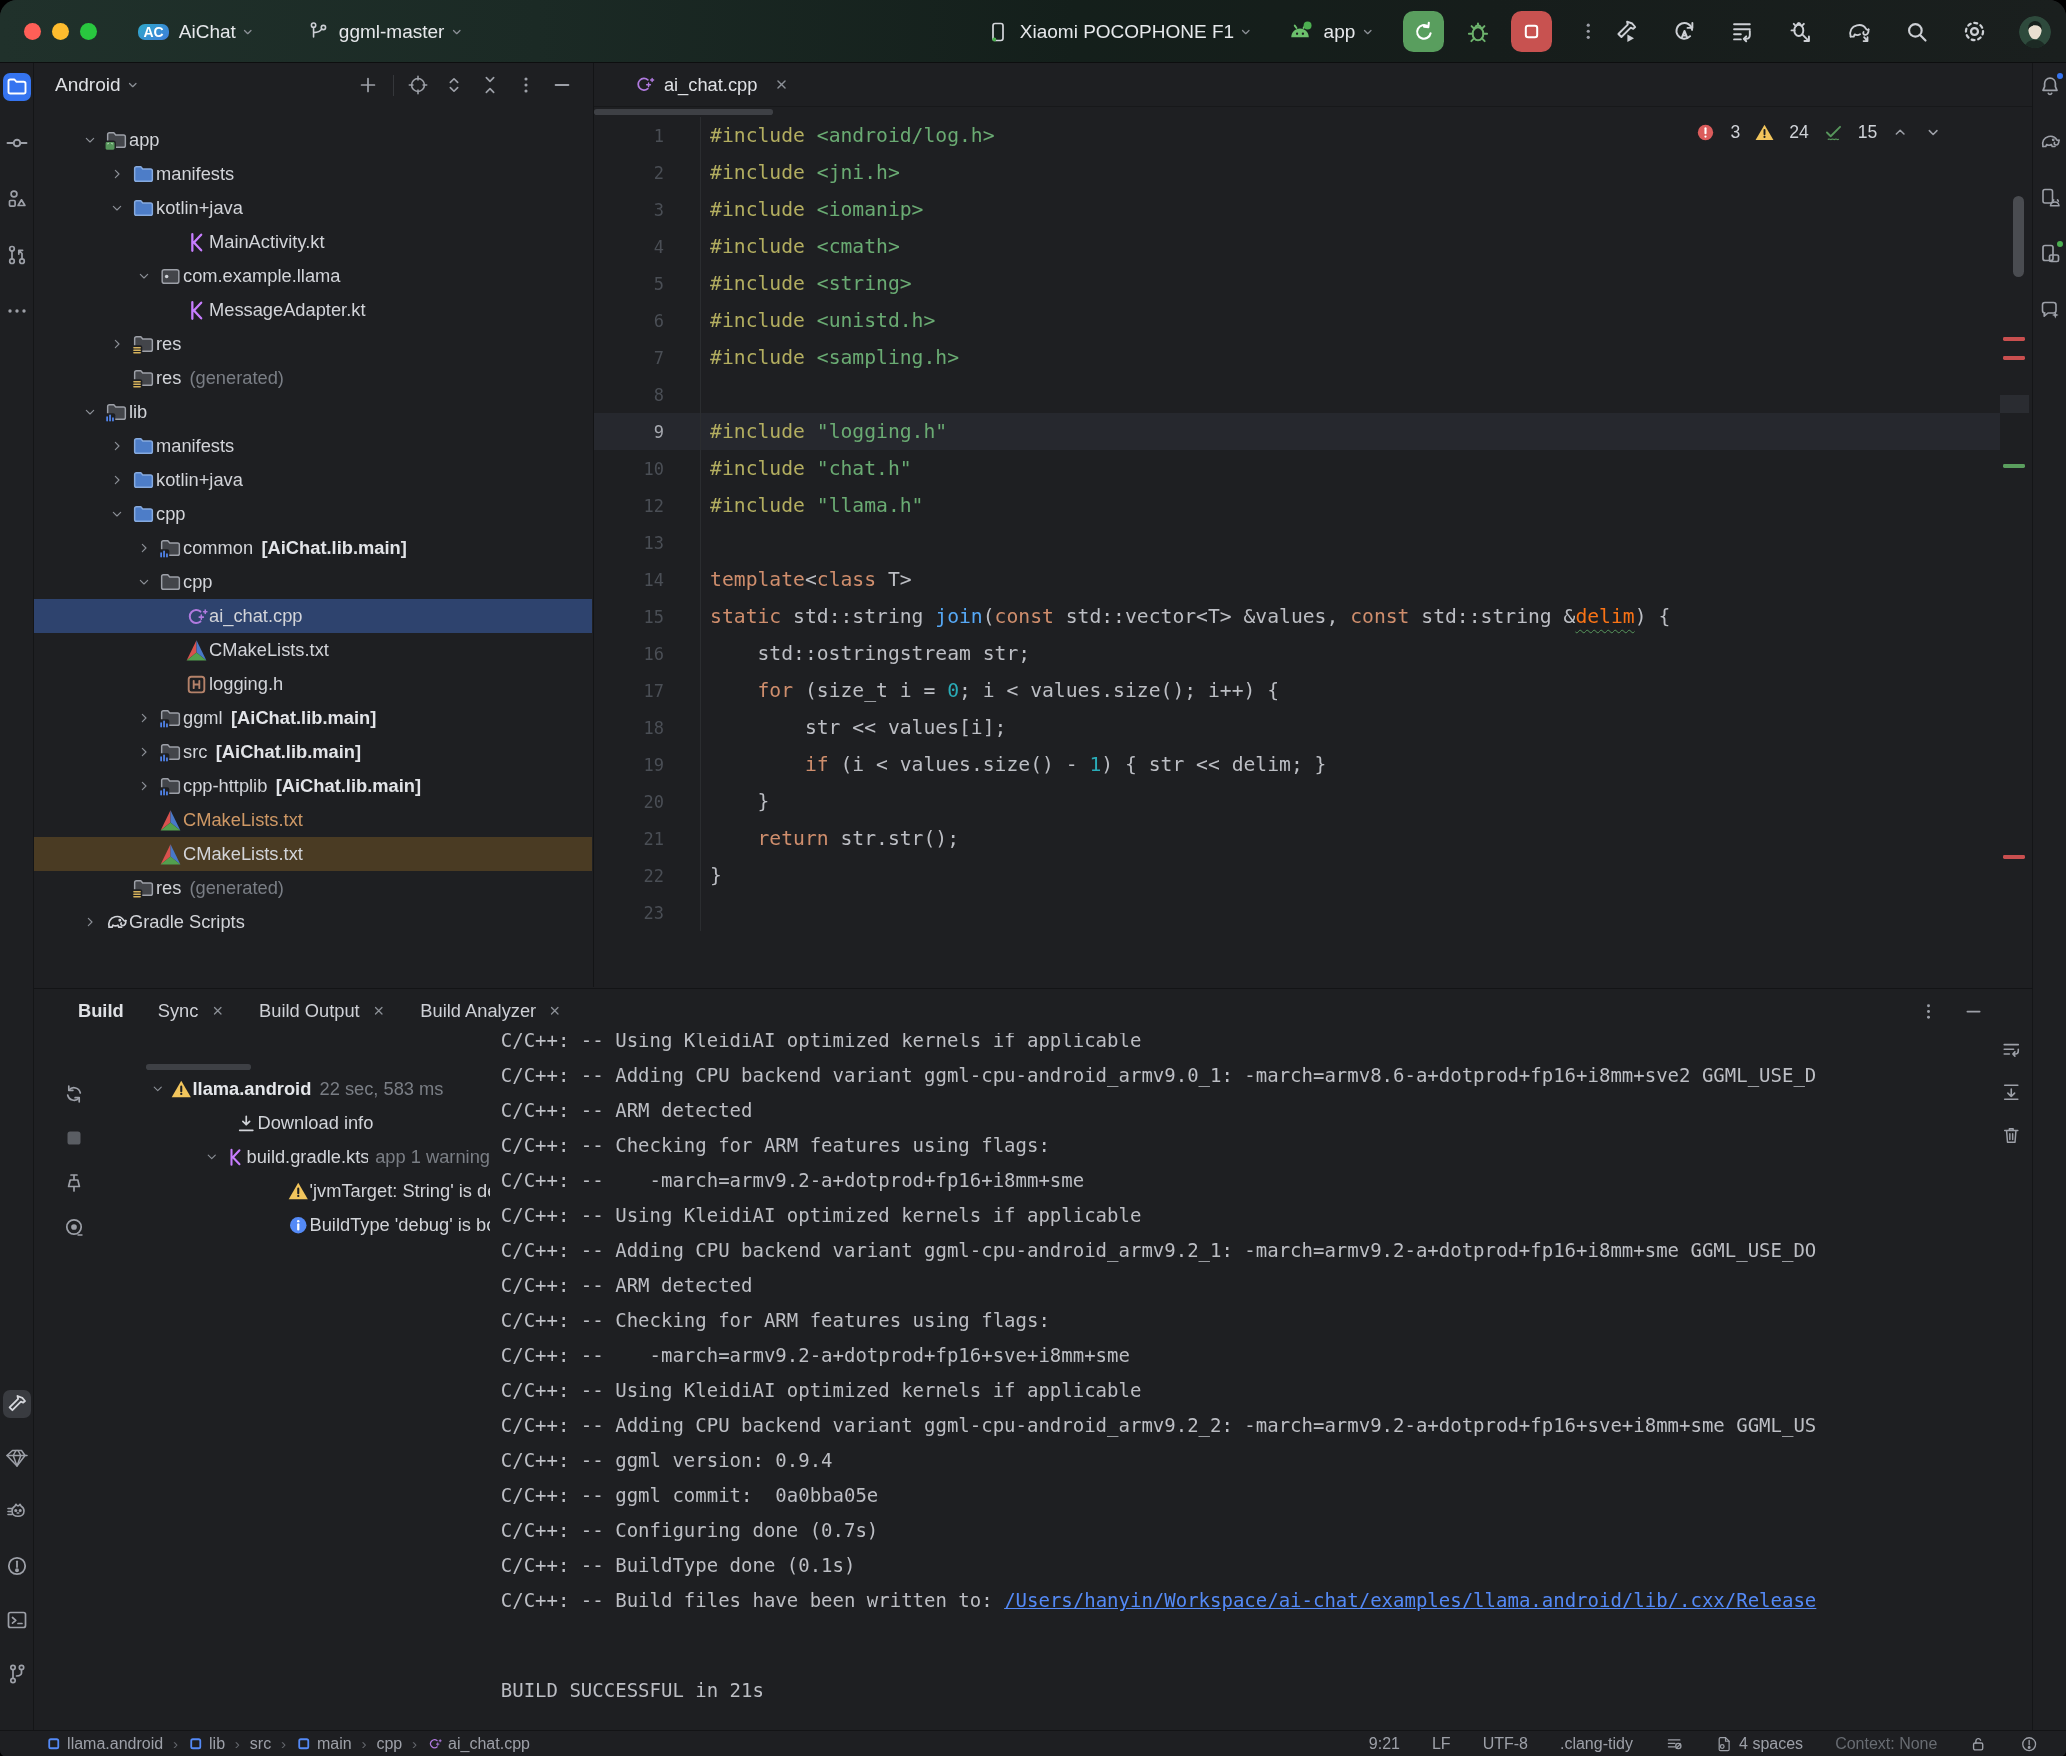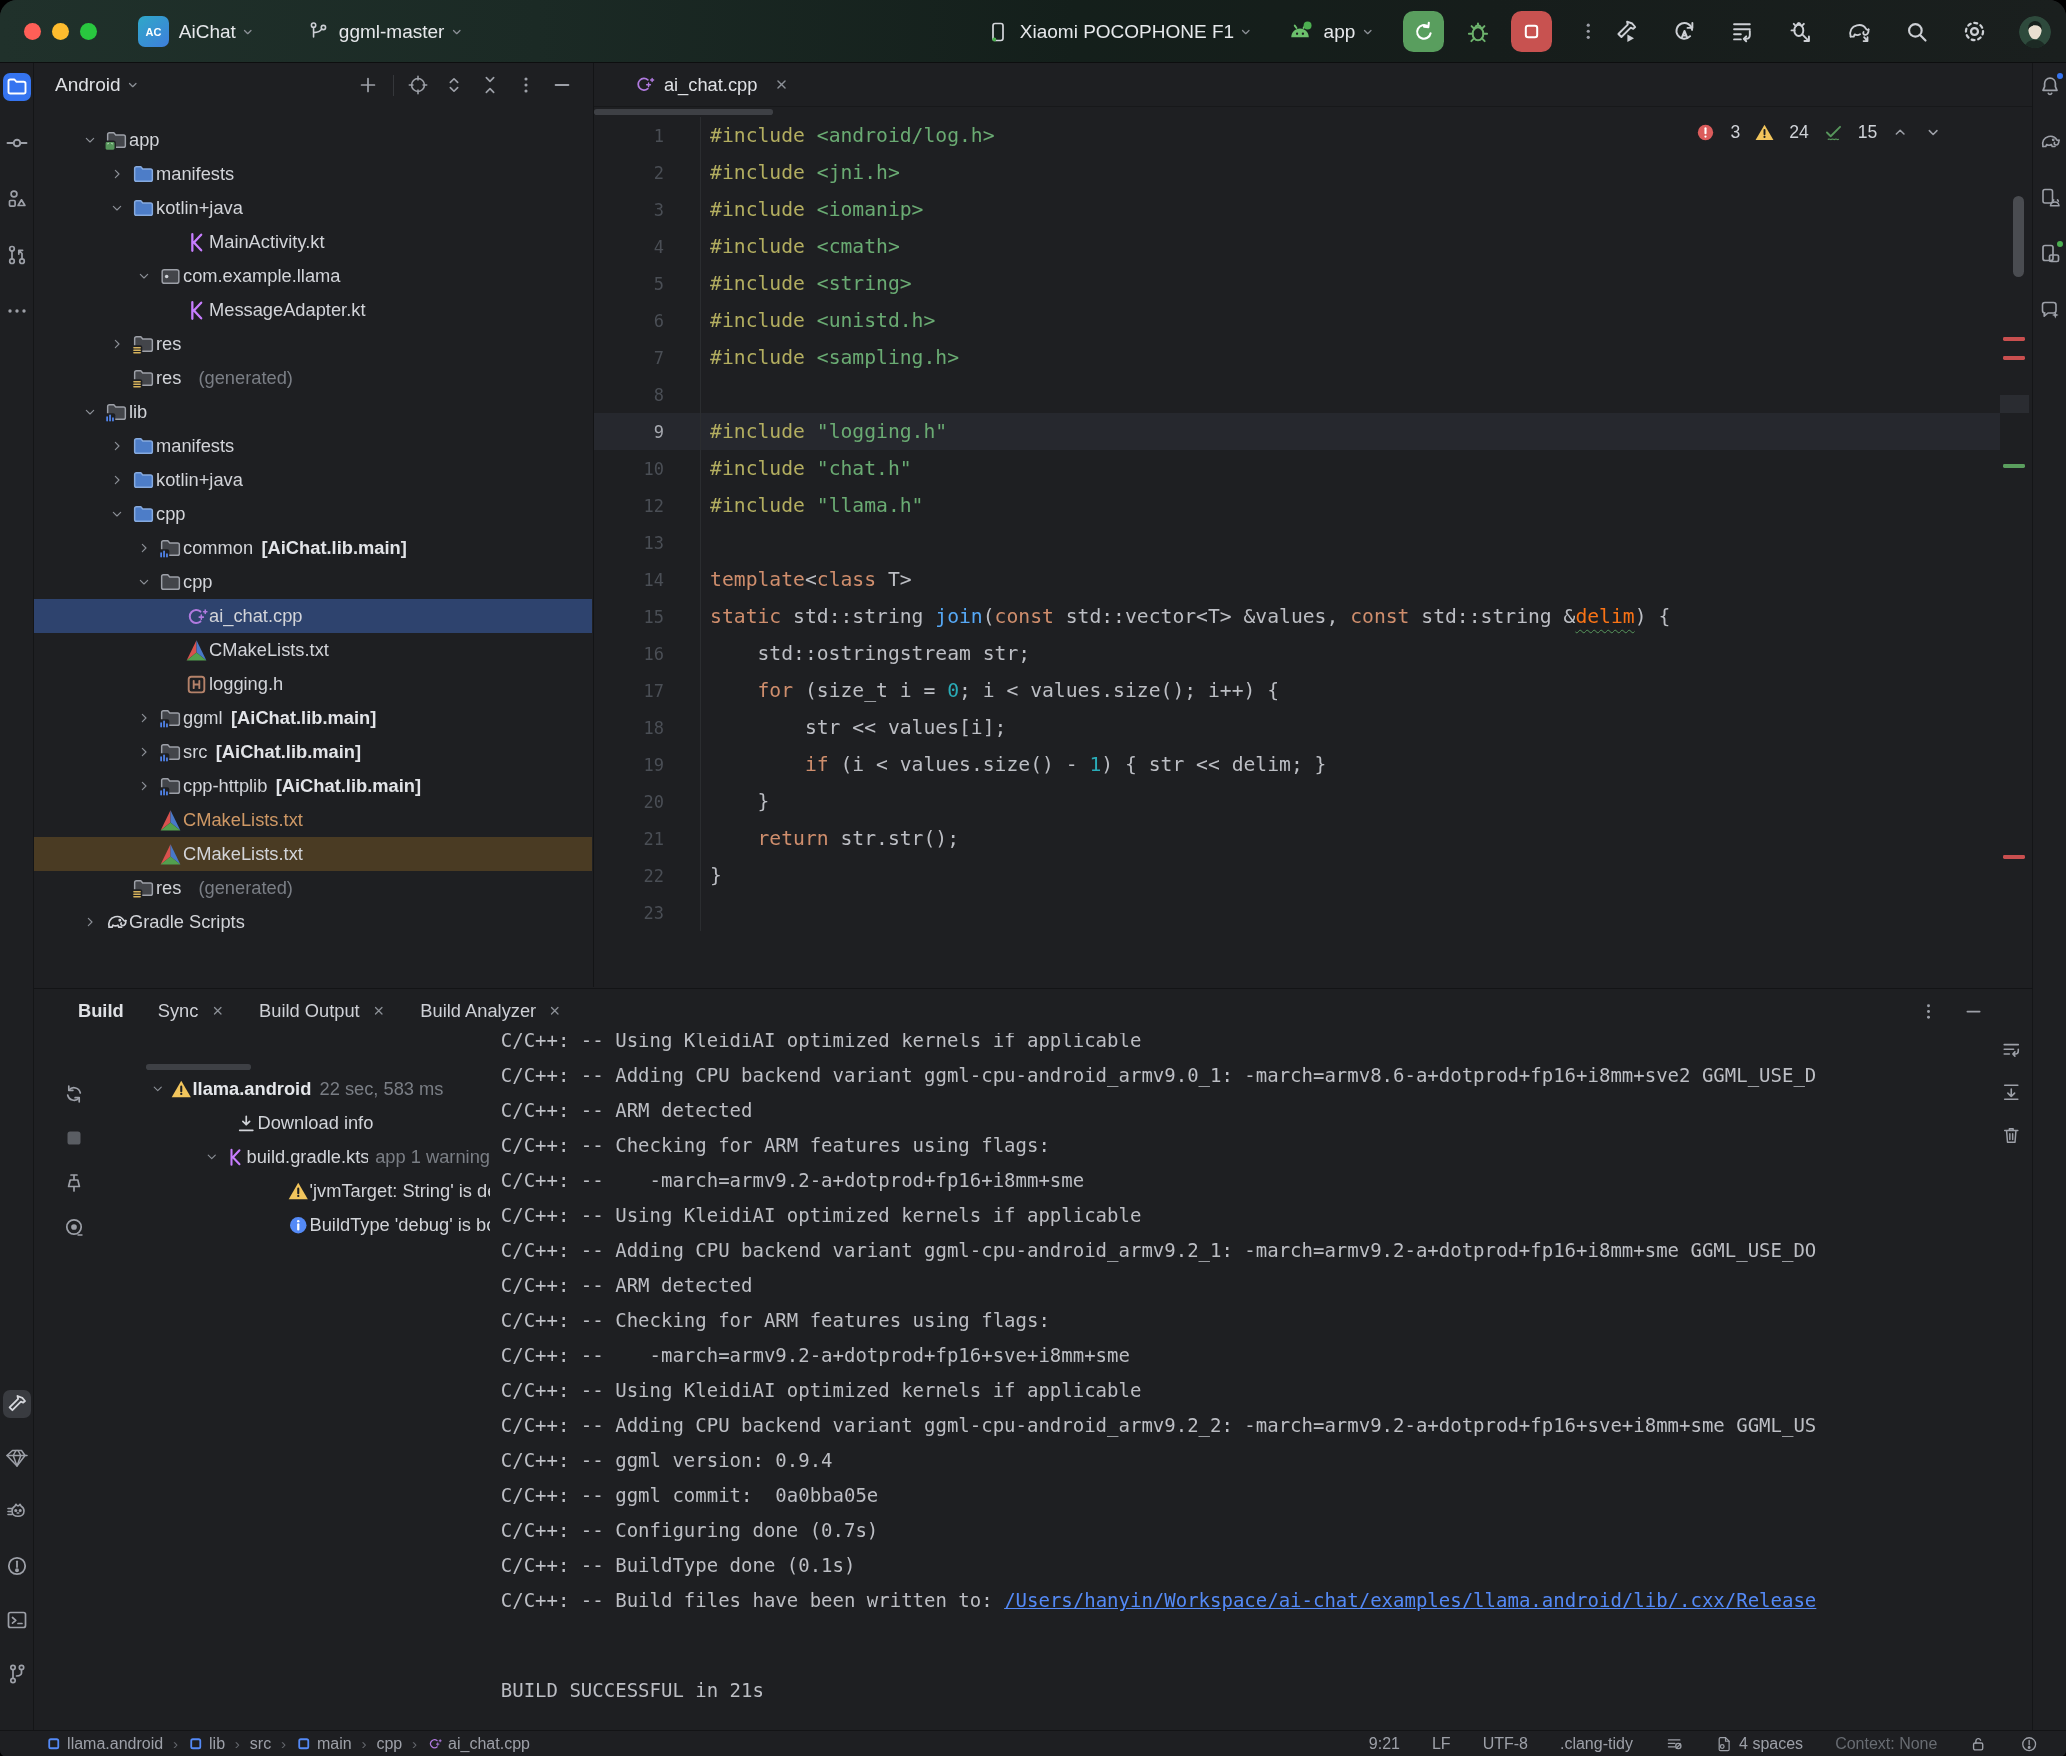--- a/index.html
+++ b/index.html
@@ -9,22 +9,22 @@
   .ico{display:inline-flex;align-items:center;justify-content:center;flex:none;}
   .ico svg{width:100%;height:100%;display:block;}
 
   
   .titlebar{position:absolute;left:0;top:0;width:100%;height:63px;
     background:linear-gradient(90deg,#20312B 0%,#1B2A25 26%,#141F1B 52%,#161D1B 72%,#1A1F1E 100%);
     border-bottom:0.7px solid #0D0E0F;}
   .lights{position:absolute;left:24px;top:0;height:63px;display:flex;align-items:center;gap:11.2px;}
   .light{width:17px;height:17px;border-radius:50%;}
   .proj-group{position:absolute;left:138px;top:0;height:63px;display:flex;align-items:center;}
-  .ac-chip{width:31px;height:31px;border-radius:7px;background:linear-gradient(140deg,#2FA8C8,#3E7EDC);
-    display:flex;align-items:center;justify-content:center;font-weight:bold;font-size:11px;color:#fff;}
+  .ac-chip{width:31px;height:16px;border-radius:7px;background:linear-gradient(140deg,#2FA8C8,#3E7EDC);
+    display:flex;align-items:center;justify-content:center;font-weight:bold;font-size:14px;color:#fff;}
   .tb-text{font-size:19px;color:#E6E8EB;margin-left:9.8px;}
   .chev{width:15.5px;height:15.5px;color:#8C9097;margin-left:4.2px;}
   .branch-grp{display:flex;align-items:center;margin-left:51px;}
   .dev-group{position:absolute;left:986px;top:0;height:63px;display:flex;align-items:center;}
   .runbtn{width:41px;height:41px;border-radius:10.5px;display:flex;align-items:center;justify-content:center;}
   .right-icons{position:absolute;right:15.5px;top:0;height:63px;display:flex;align-items:center;gap:31px;}
   .ti{width:27px;height:27px;color:#CDD0D5;}
   .avatar{width:32px;height:32px;border-radius:50%;overflow:hidden;}
 
   
@@ -48,21 +48,21 @@
   .ptools .ico{width:22px;height:22px;}
   .vdiv{width:0.7px;height:21px;background:#35373B;}
   .tree{position:absolute;left:0;top:60px;right:0.7px;}
   .trow{height:34px;display:flex;align-items:center;font-size:18.3px;color:#D2D4D9;white-space:nowrap;overflow:hidden;}
   .trow .tchev{width:28px;height:34px;display:flex;align-items:center;justify-content:center;color:#8C9097;flex:none;}
   .trow .tchev .ico{width:16px;height:16px;}
   .trow.sel{background:#2E436E;}
   .trow.marked{background:#4A3B23;}
   .tlabel.mod{color:#CE9865;}
   .tsuffix{font-weight:bold;color:#E2E4E8;margin-left:8.4px;}
-  .textra{color:#7A7E85;margin-left:17px;text-align:right;}
+  .textra{color:#7A7E85;margin-left:8px;text-align:right;}
 
   
   .editor{position:absolute;left:594px;top:63px;width:1438px;height:924px;}
   .tabbar{position:absolute;left:0;top:0;right:0;height:44px;border-bottom:0.7px solid #17181A;display:flex;align-items:center;}
   .etab{display:flex;align-items:center;gap:8.4px;padding:0 18.3px 0 39px;height:44px;font-size:18.3px;color:#DFE1E5;}
   .etab .ico{width:22.5px;height:22.5px;}
   .etab .x{width:17px;height:17px;color:#8C9097;margin-left:7px;}
   .hthumb{position:absolute;left:0;top:46px;width:179px;height:5.6px;background:#3E4045;border-radius:2.8px;}
   .inspections{position:absolute;top:59px;right:90px;display:flex;align-items:center;gap:14px;font-size:17.6px;color:#CFD2D8;z-index:5;}
   .inspections .ico{width:21px;height:21px;}

